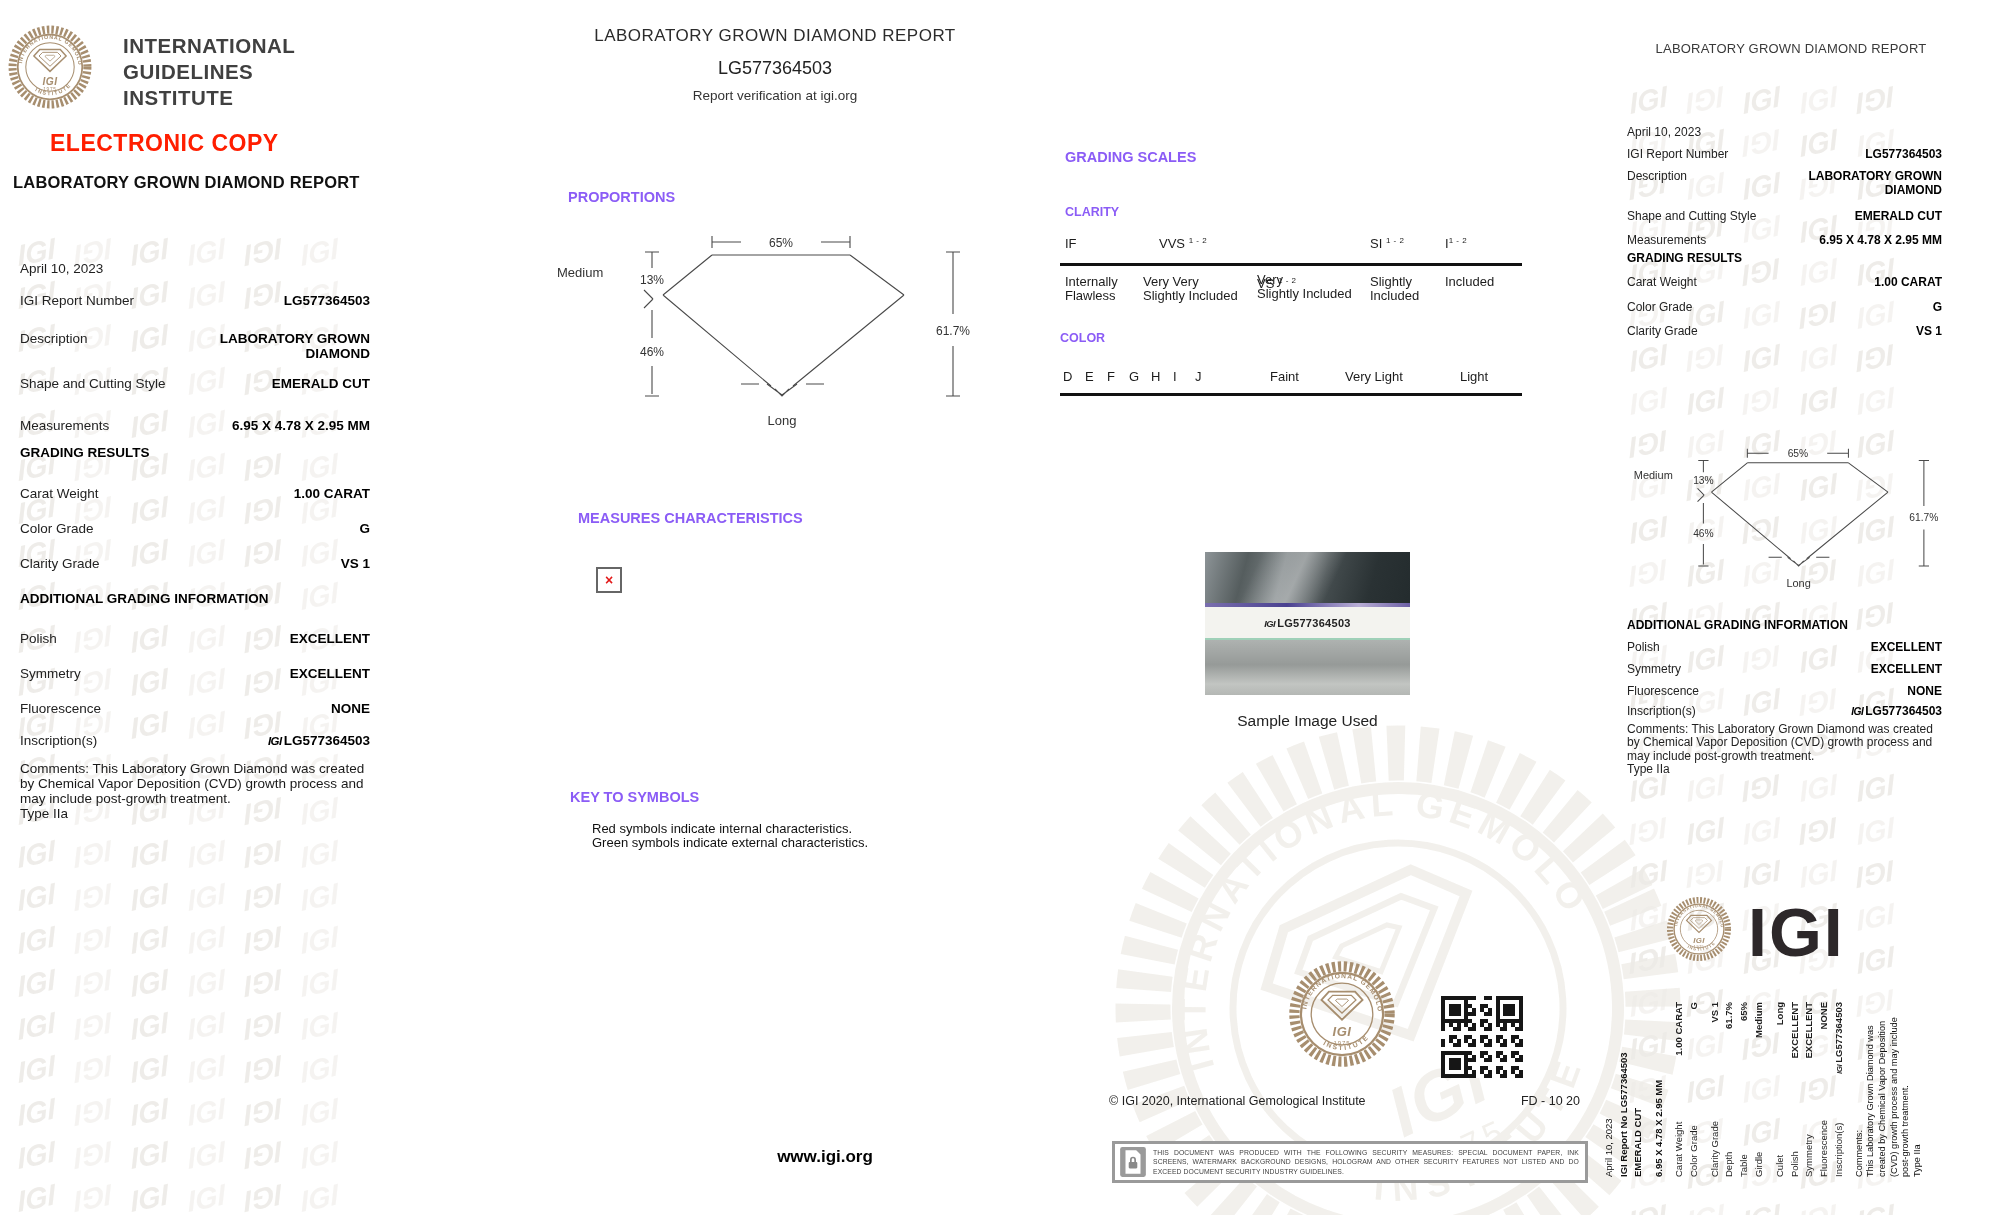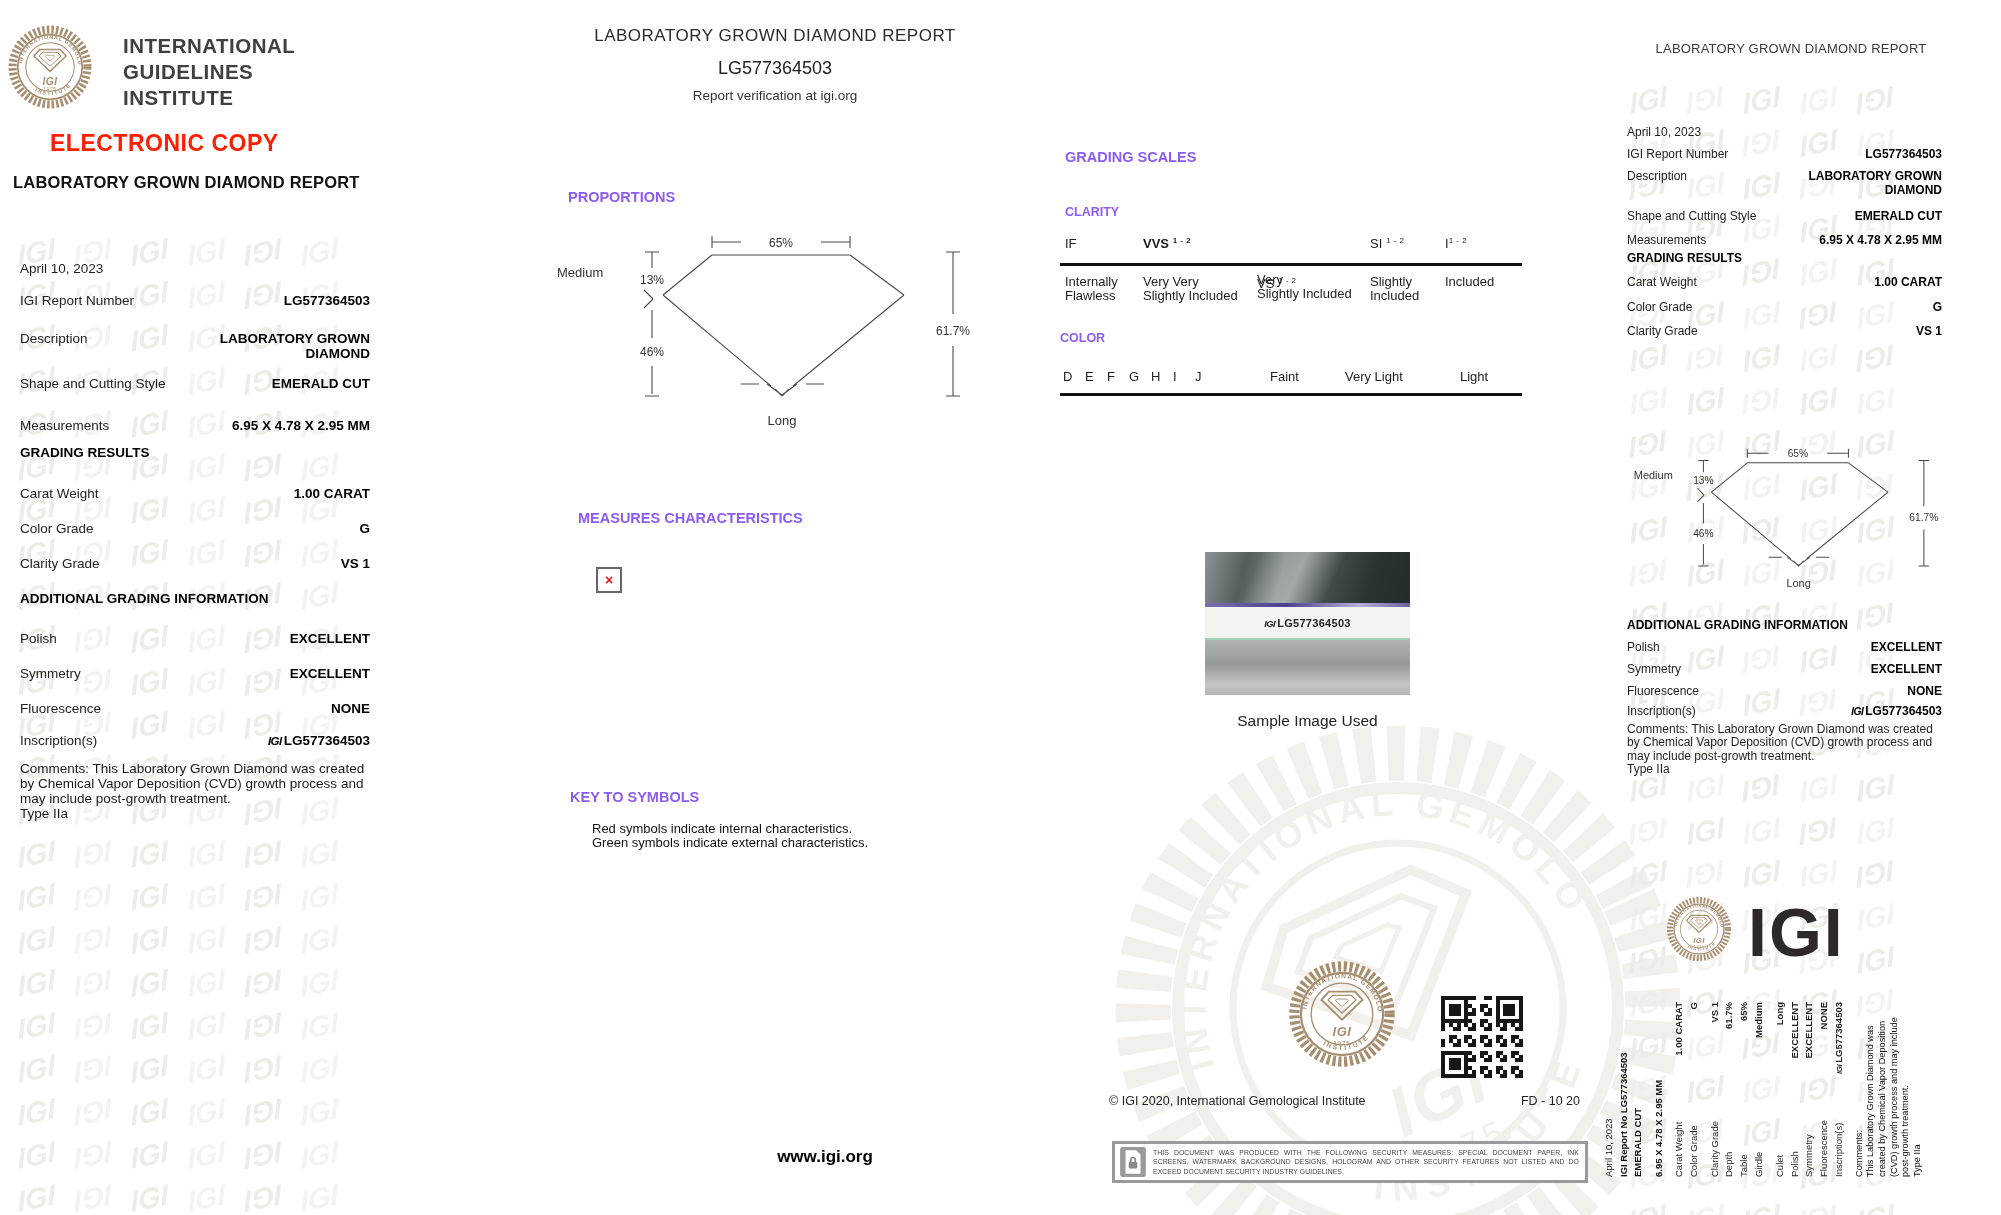--- a/index.html
+++ b/index.html
@@ -242,21 +242,21 @@
         <path d="M55,44 L65,44 L67,45.5 L60,52 L53,45.5 Z" fill="none" stroke="#F1EFEA" stroke-width="1"></path>
         <text x="60" y="84" font-size="14" font-weight="800" font-style="italic" fill="#F1EFEA" text-anchor="middle" letter-spacing="0.5">IGI</text>
         <text x="60" y="93" font-size="6.5" fill="#F1EFEA" text-anchor="middle" letter-spacing="1">1975</text>
       </svg></div>
 
   <div class="abs h-bold" style="left:1065px;top:149px;">GRADING SCALES</div>
   <div class="abs h-bold" style="left:1065px;top:205px;font-size:12.5px;">CLARITY</div>
 
   <div class="abs cl-table" style="left:1060px;top:236px;width:462px;height:70px;">
     <span class="cg" style="left:5px;"><span>IF</span><span class="sup"></span></span>
-    <span class="cg" style="left:83px;font-weight:bold;"><span>VVS</span> <span class="sup">1 - 2</span></span>
+    <span class="cg" style="left:99px;"><span>VVS</span> <span class="sup">1 - 2</span></span>
     <span class="cg" style="left:197px;margin-top:40px;"><span>VS</span> <span class="sup">1 - 2</span></span>
     <span class="cg" style="left:310px;"><span>SI</span> <span class="sup">1 - 2</span></span>
     <span class="cg" style="left:385px;"><span>I</span><span class="sup">1 - 2</span></span>
     <div class="divider" style="left:0;top:27px;width:462px;"></div>
     <span class="cd" style="left:5px;top:39px;">Internally
 Flawless</span>
     <span class="cd" style="left:83px;top:39px;">Very Very
 Slightly Included</span>
     <span class="cd" style="left:197px;top:37px;">Very
 Slightly Included</span>

